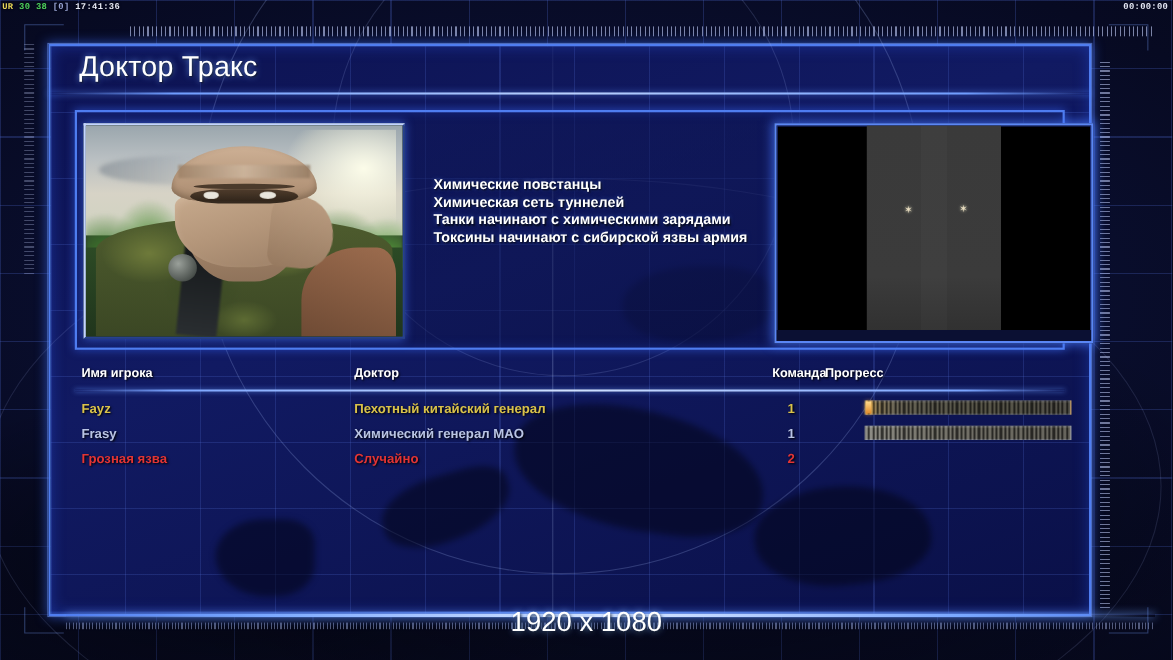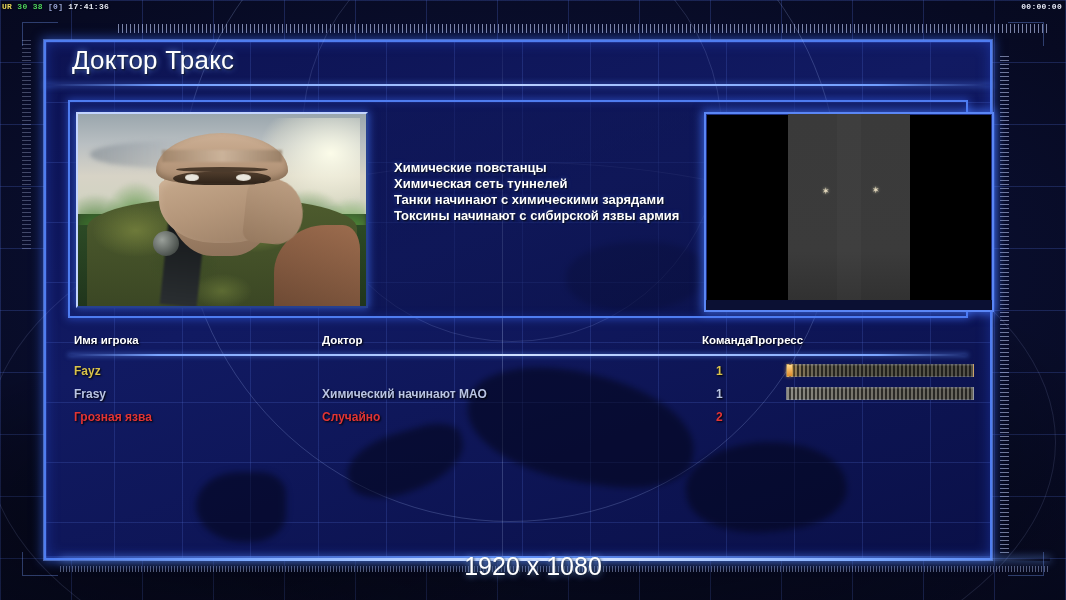--- a/index.html
+++ b/index.html
@@ -490,31 +490,32 @@
         <div class="th c-name">Имя игрока</div>
         <div class="th c-army">Доктор</div>
         <div class="th c-team">Команда</div>
         <div class="th c-prog">Прогресс</div>
         <div class="thead-rule"></div>
       </div>
       <div class="tbody">
 
         <div class="trow">
           <div class="cell c-name" style="color:#d9c24a">Fayz</div>
+          <div class="cell c-army" style="color:#d9c24a">Пехотный китайский генерал</div>
           <div class="cell c-team" style="color:#d9c24a">1</div>
           <div class="progwrap">
             <div class="progbar">
               <div class="prog-tip"></div>
             </div>
           </div>
         </div>
 
         <div class="trow">
           <div class="cell c-name" style="color:#b9c4e4">Frasy</div>
-          <div class="cell c-army" style="color:#b9c4e4">Химический начинают МАО</div>
+          <div class="cell c-army" style="color:#b9c4e4">Химический генерал МАО</div>
           <div class="cell c-team" style="color:#b9c4e4">1</div>
           <div class="progwrap">
             <div class="progbar noglow"></div>
           </div>
         </div>
 
         <div class="trow">
           <div class="cell c-name" style="color:#e23434">Грозная язва</div>
           <div class="cell c-army" style="color:#e23434">Случайно</div>
           <div class="cell c-team" style="color:#e23434">2</div>

